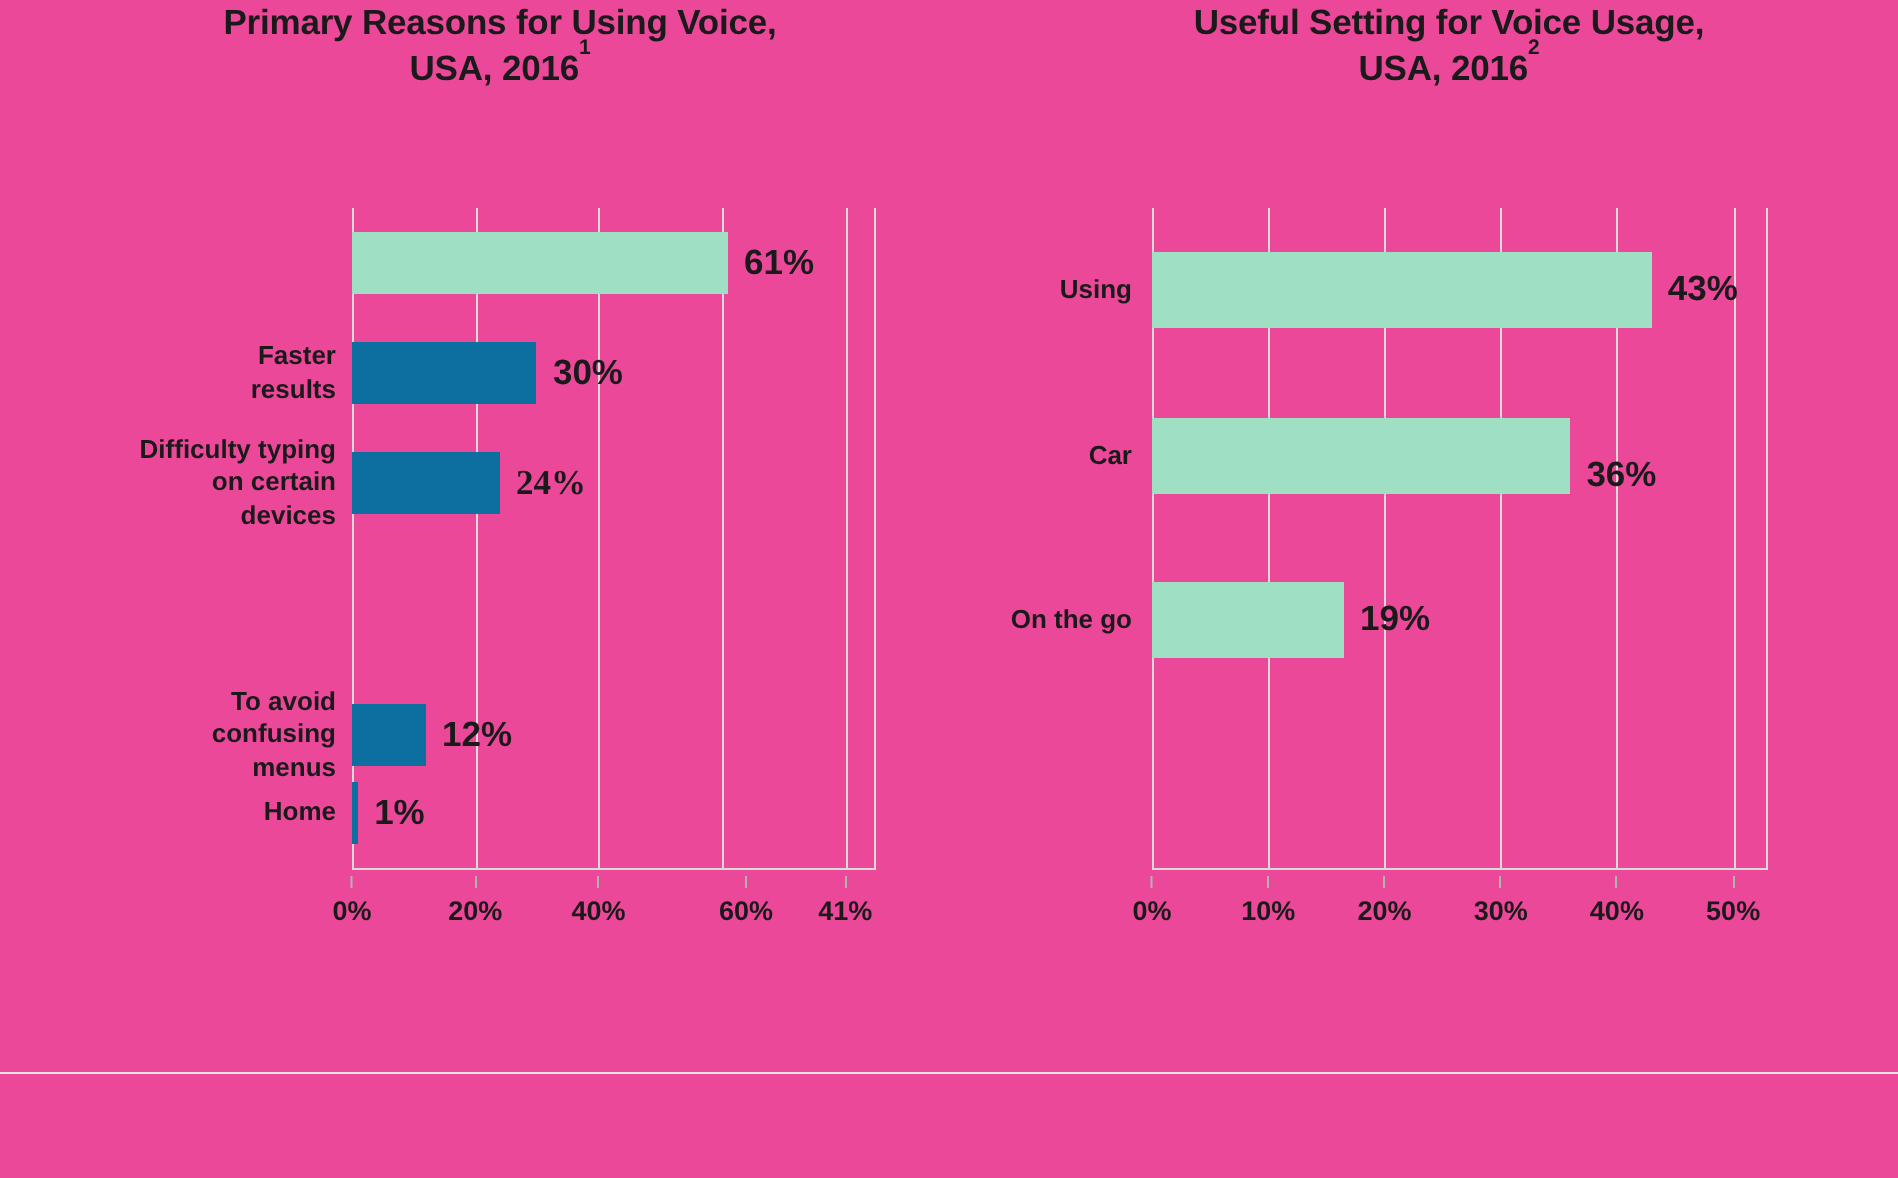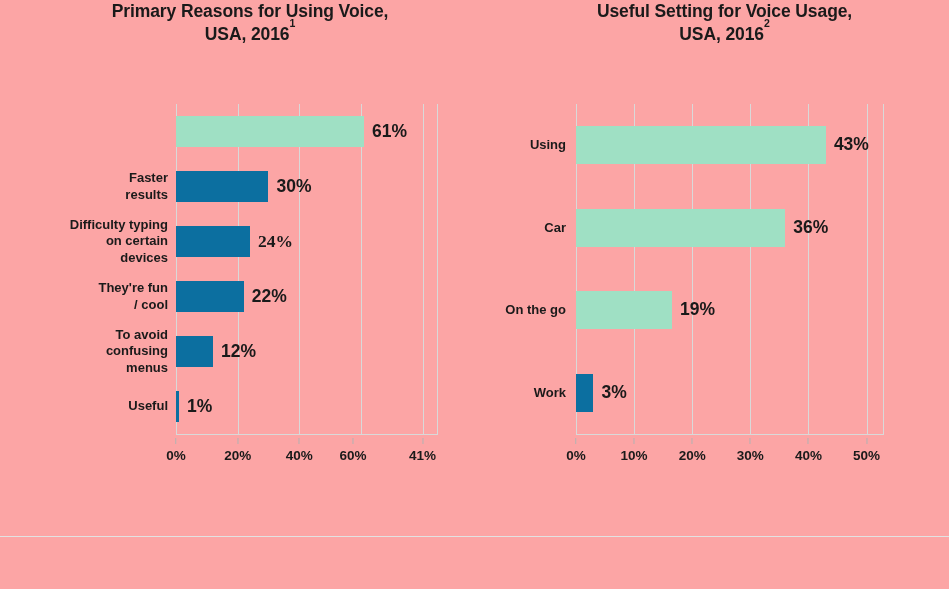--- a/index.html
+++ b/index.html
@@ -13,21 +13,21 @@
     height: 589px;
     position: relative;
     font-family: "Liberation Sans", sans-serif;
     color: #231f20;
     overflow: hidden;
   }
 
   .slide {
     position: absolute;
     inset: 0;
-    background: #fca5a5;
+    background: #ec4899;
   }
 
   
   .charts {
     position: absolute;
     left: 0;
     top: 0;
     width: 949px;
     height: 500px;
     display: flex;
@@ -206,60 +206,52 @@
             </div>
             <div class="row" style="top: 122px; height: 31px;">
               <div class="cat-label cat-left">Difficulty typing
 on certain
 devices</div>
               <div class="bar-wrap" style="width: 73.9765px; font-family: Liberation Serif, serif;">
                 <div class="bar bar-blue"></div>
                 <div class="val-label" style="top: 6.5px;">24%</div>
               </div>
             </div>
-            <div class="row" style="top: 177px; height: 31px;">
-              <div class="cat-label cat-left">They're fun
-/ cool</div>
-              <div class="bar-wrap" style="width: 67.8118px;">
-                <div class="bar bar-blue"></div>
-                <div class="val-label" style="top: 6.5px;">22%</div>
-              </div>
-            </div>
-            <div class="row" style="top: 232px; height: 31px;">
+            <div class="row" style="top: 248px; height: 31px;">
               <div class="cat-label cat-left">To avoid
 confusing
 menus</div>
               <div class="bar-wrap" style="width: 36.9882px;">
                 <div class="bar bar-blue"></div>
                 <div class="val-label" style="top: 6.5px;">12%</div>
               </div>
             </div>
             <div class="row" style="top: 287px; height: 31px;">
-              <div class="cat-label cat-left">Useful</div>
+              <div class="cat-label cat-left">Home</div>
               <div class="bar-wrap" style="width: 3.08235px;">
                 <div class="bar bar-blue"></div>
                 <div class="val-label" style="top: 6.5px;">1%</div>
               </div>
             </div>
           </div>
         <div class="axis-line" style="top:330px"></div>
         <div class="ticks" style="top:334px" id="ticks-left">
             <div class="tick" style="left: 0px;">
               <div class="tick-mark"></div>
               <div class="tick-text">0%</div>
             </div>
             <div class="tick" style="left: 61.6471px;">
               <div class="tick-mark"></div>
               <div class="tick-text">20%</div>
             </div>
             <div class="tick" style="left: 123.294px;">
               <div class="tick-mark"></div>
               <div class="tick-text">40%</div>
             </div>
-            <div class="tick" style="left: 177px;">
+            <div class="tick" style="left: 197px;">
               <div class="tick-mark"></div>
               <div class="tick-text">60%</div>
             </div>
             <div class="tick" style="left: 246.588px;">
               <div class="tick-mark"></div>
               <div class="tick-text">41%</div>
             </div>
           </div>
       </div>
     </div>
@@ -286,37 +278,30 @@
             <div class="cat-label cat-right">Using</div>
             <div class="bar-wrap" style="width: 249.887px;">
               <div class="bar bar-mint"></div>
               <div class="val-label" style="top: 10px;">43%</div>
             </div>
           </div>
           <div class="row" style="top: 104.75px; height: 38px;">
             <div class="cat-label cat-right">Car</div>
             <div class="bar-wrap" style="width: 209.208px;">
               <div class="bar bar-mint"></div>
-              <div class="val-label" style="top: 10px;">36%</div>
+              <div class="val-label" style="top: 20px;">36%</div>
             </div>
           </div>
           <div class="row" style="top: 187.25px; height: 38px;">
             <div class="cat-label cat-right">On the go</div>
             <div class="bar-wrap" style="width: 96px;">
               <div class="bar bar-mint"></div>
               <div class="val-label" style="top: 10px;">19%</div>
             </div>
           </div>
-          <div class="row" style="top: 269.75px; height: 38px;">
-            <div class="cat-label cat-right">Work</div>
-            <div class="bar-wrap" style="width: 17.434px;">
-              <div class="bar bar-blue"></div>
-              <div class="val-label" style="top: 10px;">3%</div>
-            </div>
-          </div>
         </div>
       <div class="axis-line" style="top:330px"></div>
       <div class="ticks" style="top:334px" id="ticks-right">
           <div class="tick" style="left: 0px;">
             <div class="tick-mark"></div>
             <div class="tick-text">0%</div>
           </div>
           <div class="tick" style="left: 58.1132px;">
             <div class="tick-mark"></div>
             <div class="tick-text">10%</div>

